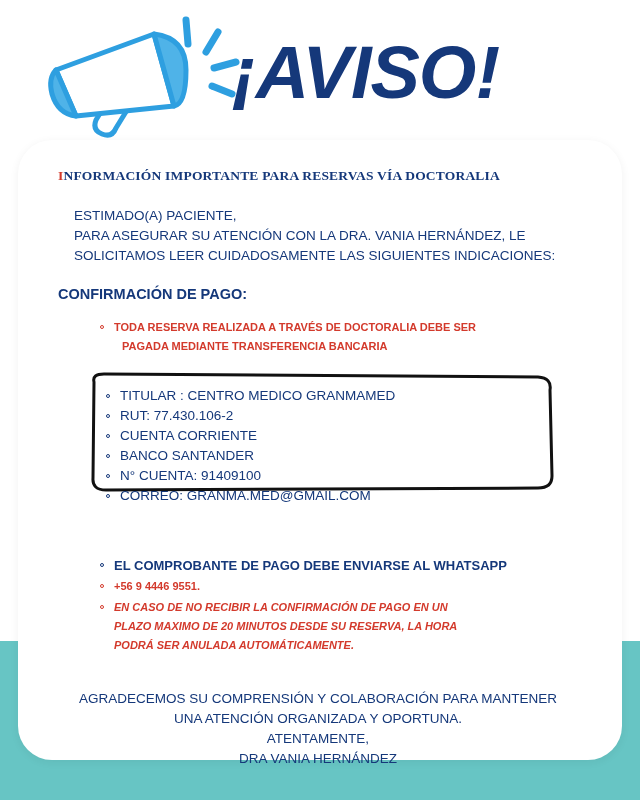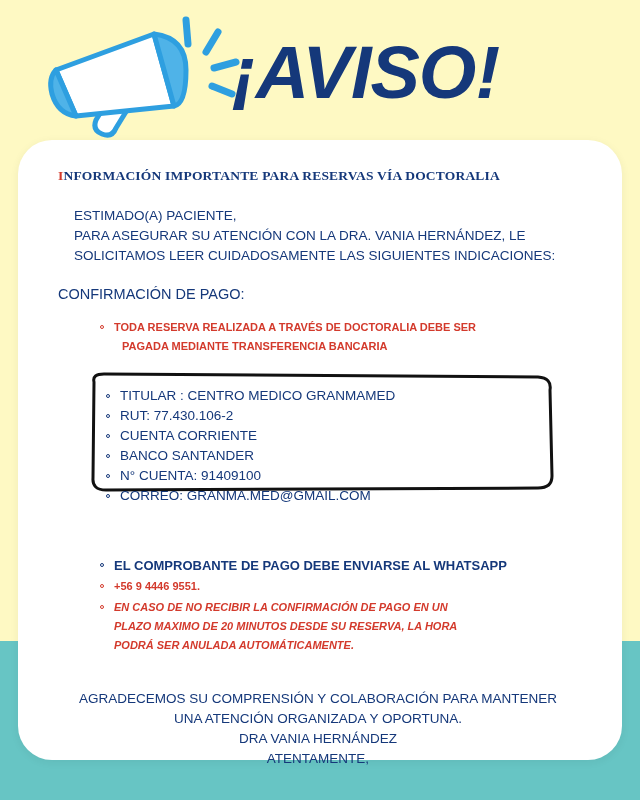--- a/index.html
+++ b/index.html
@@ -10,21 +10,21 @@
     width: 640px;
     height: 800px;
     background: #67c5c4;
     font-family: "Liberation Sans", sans-serif;
     overflow: hidden;
   }
   .poster {
     position: relative;
     width: 640px;
     height: 641px;
-    background: #fef9c3;
+    background: #ffffff;
   }
   .card {
     position: absolute;
     left: 18px;
     top: 140px;
     width: 604px;
     height: 620px;
     background: #ffffff;
     border-radius: 34px;
     box-shadow: 0 2px 10px rgba(0,0,0,0.06);
@@ -70,21 +70,21 @@
   }
   .para {
     color: #15387a;
     font-size: 13.5px;
     line-height: 20px;
     margin-bottom: 20px;
     margin-left: 16px;
   }
   .section-head {
     color: #15387a;
-    font-weight: normal;
+    font-weight: bold;
     font-size: 14.5px;
     margin-bottom: 16px;
   }
   .bullets {
     margin: 0 0 0 42px;
     padding: 0;
     list-style: none;
   }
   .bullets li {
     position: relative;
@@ -241,18 +241,18 @@
       <li class="red-bold-italic">
         <span>EN CASO DE NO RECIBIR LA CONFIRMACIÓN DE PAGO EN UN</span><br>
         <span>PLAZO MAXIMO DE 20 MINUTOS DESDE SU RESERVA, LA HORA</span><br>
         <span>PODRÁ SER ANULADA AUTOMÁTICAMENTE.</span>
       </li>
     </ul>
 
     <div class="closing">
       <div>AGRADECEMOS SU COMPRENSIÓN Y COLABORACIÓN PARA MANTENER</div>
       <div>UNA ATENCIÓN ORGANIZADA Y OPORTUNA.</div>
+      <div>ATENTAMENTE,</div>
       <div>DRA VANIA HERNÁNDEZ</div>
-      <div>ATENTAMENTE,</div>
     </div>
 
   </div>
 </div>
 
 </body></html>

